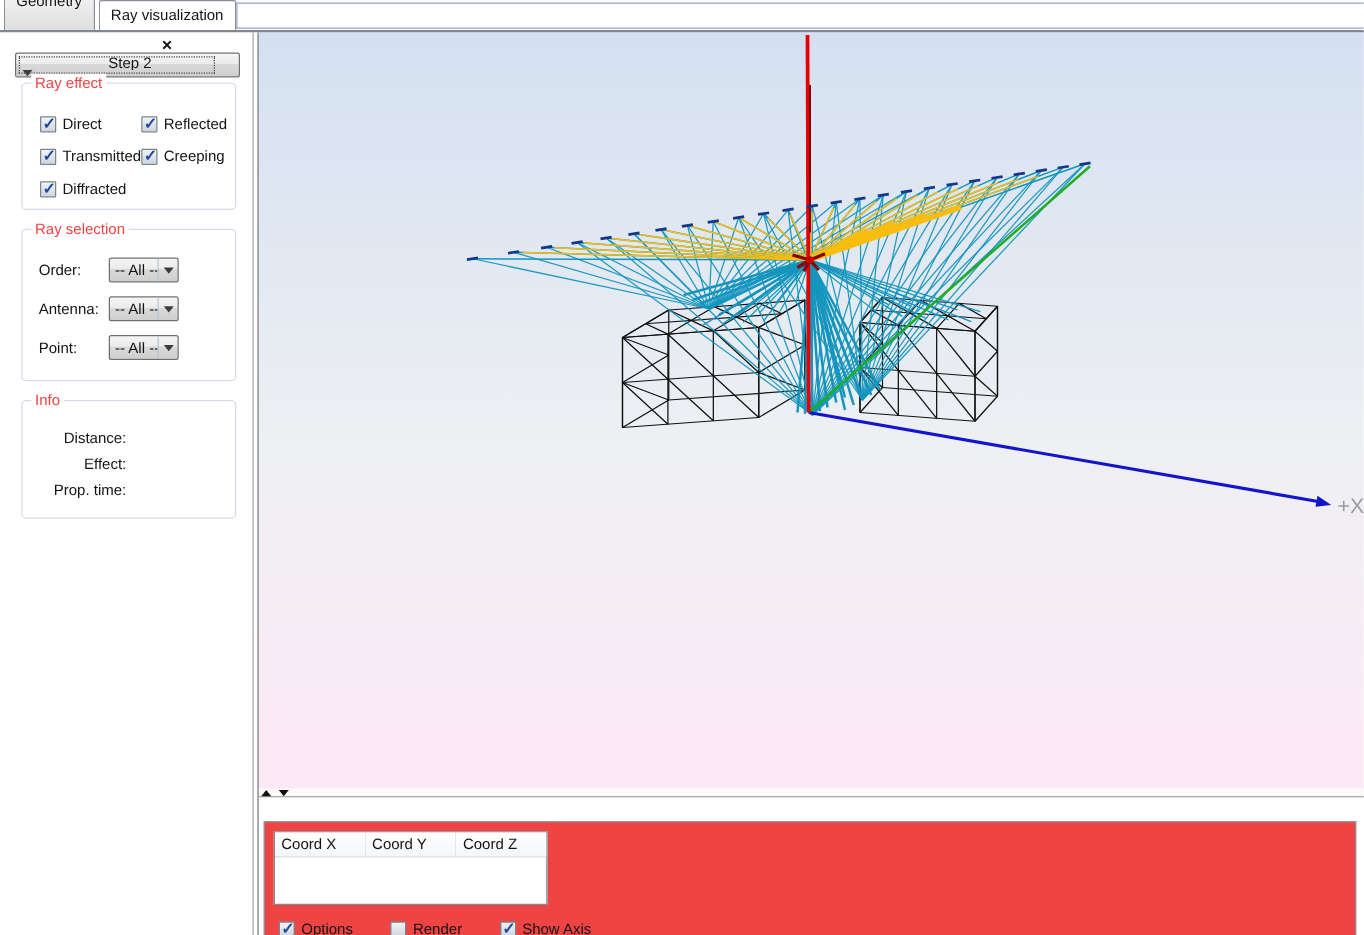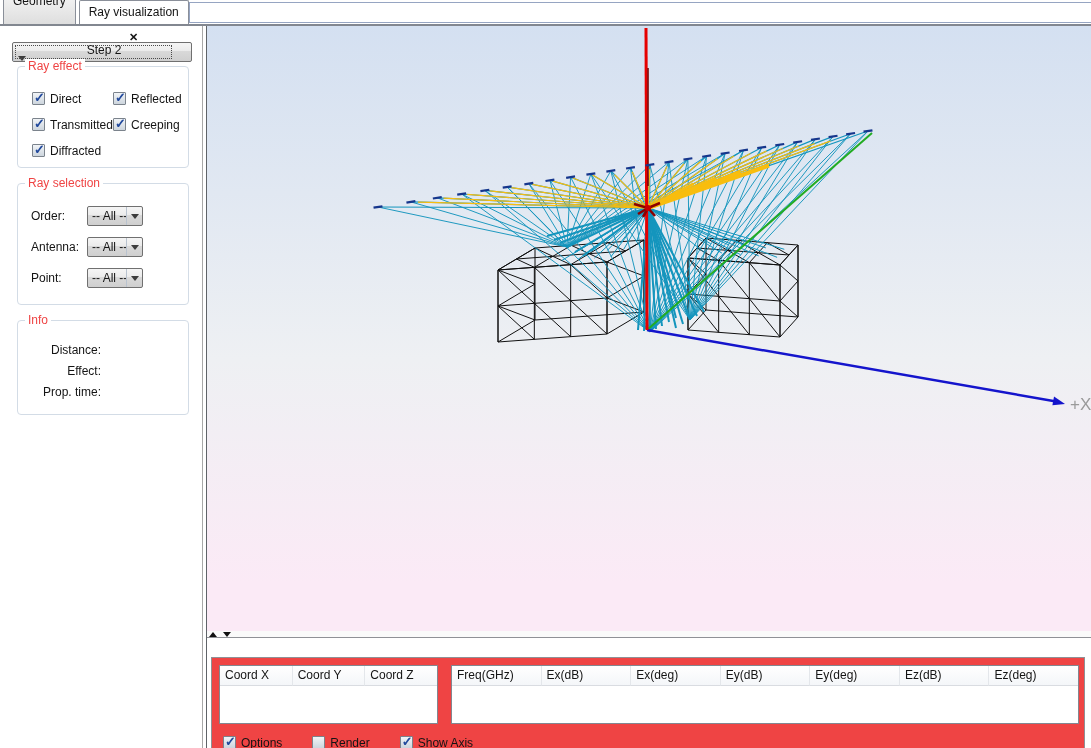--- a/index.html
+++ b/index.html
@@ -28,21 +28,21 @@
   .combo .carrow { width:16px; align-self:stretch; border-left:1px solid #b9c3cf; display:flex; align-items:center; justify-content:center; }
   .tri-down { width:0; height:0; border-left:4px solid transparent; border-right:4px solid transparent; border-top:5px solid #3c3c3c; }
   .combo .focusrect { position:absolute; left:2px; top:2px; right:19px; bottom:2px; border:1px dotted #4a4a4a; }
 
   .group { position:absolute; border:1px solid #d3dce6; border-radius:4px; }
   .gtitle { position:absolute; top:-8px; left:7px; background:#fff; padding:0 3px; color:#ef4444; }
 
   .cb { display:inline-block; width:13px; height:13px; border:1px solid #7b838c; border-radius:1px;
         background:linear-gradient(#f1f4f7,#cdd5dd); position:relative; vertical-align:middle; }
   .cb.checked::after { content:"\2713"; position:absolute; left:1px; top:-3px; font-size:13px; font-weight:bold; color:#21499c; }
-  .cbrow { position:absolute; display:flex; align-items:flex-start; gap:5px; white-space:nowrap; }
+  .cbrow { position:absolute; display:flex; align-items:flex-end; gap:5px; white-space:nowrap; }
 
   .rowlabel { position:absolute; white-space:nowrap; }
   .rowlabel.right { text-align:right; }
 
   
   .viewport { position:absolute; left:207px; top:26px; width:884px; height:605px; overflow:hidden; }
   .viewport svg { display:block; }
   .hsplit { position:absolute; left:207px; top:631px; width:884px; height:7px; background:#fafafa; border-bottom:1px solid #8f9196; }
   .split-arrows { position:absolute; left:2px; top:1px; display:flex; gap:6px; align-items:center; }
   .tri-up-s { width:0; height:0; border-left:4px solid transparent; border-right:4px solid transparent; border-bottom:5px solid #111; }
@@ -432,31 +432,20 @@
 
 <div class="bottom">
   <div class="bottom-box">
     <div class="wtable" style="left:7px; top:7px; width:219px; height:59px;">
       <div class="thead" id="coord-headers">
           <div class="thcell">Coord X</div>
           <div class="thcell">Coord Y</div>
           <div class="thcell">Coord Z</div>
         </div>
     </div>
-    <div class="wtable" style="left:239px; top:7px; width:628px; height:59px;">
-      <div class="thead" id="field-headers">
-          <div class="thcell">Freq(GHz)</div>
-          <div class="thcell">Ex(dB)</div>
-          <div class="thcell">Ex(deg)</div>
-          <div class="thcell">Ey(dB)</div>
-          <div class="thcell">Ey(deg)</div>
-          <div class="thcell">Ez(dB)</div>
-          <div class="thcell">Ez(deg)</div>
-        </div>
-    </div>
     <div class="bottom-cbs" id="bottom-cbs">
         <div class="cbrow">
           <span class="cb checked"></span>
           <span>Options</span>
         </div>
         <div class="cbrow">
           <span class="cb"></span>
           <span>Render</span>
         </div>
         <div class="cbrow">

